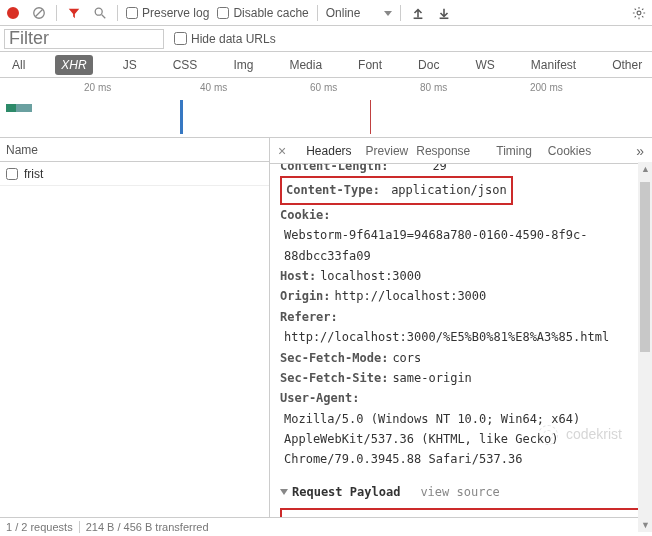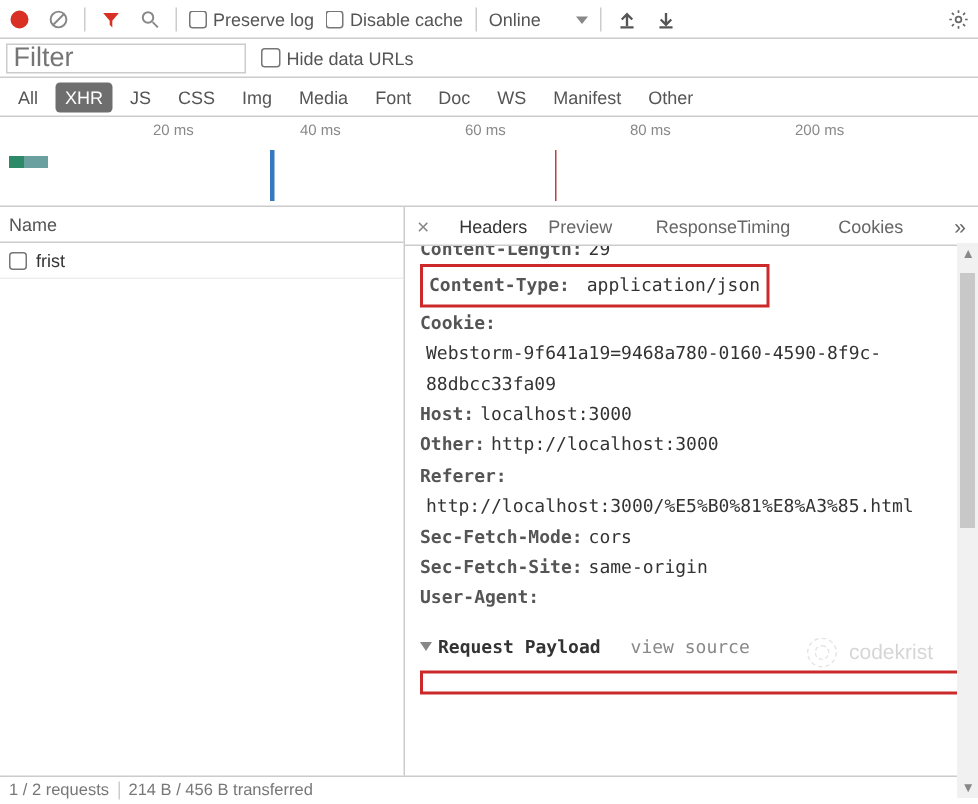--- a/index.html
+++ b/index.html
@@ -18,23 +18,23 @@
 .forbid { position: relative; }
 .forbid svg { width:14px; height:14px; }
 .funnel svg, .magnifier svg, .arrow svg, .gear svg { width:14px; height:14px; }
 
 
 .filterbar { height: 26px; display: flex; align-items: center; border-bottom: 1px solid #ccc; padding: 0 4px; gap: 10px; }
 .filterbar input[type=text] { width: 160px; height: 20px; border: 1px solid #ccc; padding: 0 4px; font-size: 18px; color: #888; }
 .filterbar label { display: flex; align-items: center; gap: 4px; color: #555; }
 
 
-.typetabs { height: 26px; display: flex; align-items: center; gap: 6px; border-bottom: 1px solid #ccc; padding: 0 6px; }
+.typetabs { height: 26px; display: flex; align-items: center; gap: 24px; border-bottom: 1px solid #ccc; padding: 0 6px; }
 .typetabs .tab { padding: 3px 6px; border-radius: 3px; color: #555; cursor: pointer; }
-.typetabs .tab.active { background: #6e6e6e; color: #fff; }
+.typetabs .tab.active { background: #6e6e6e; color: #fff; font-style: italic; }
 
 
 .timeline { height: 60px; border-bottom: 1px solid #ccc; position: relative; padding-top: 4px; }
 .timeline .ticks { display: flex; height: 16px; position: relative; }
 .timeline .ticklabel { position: absolute; font-size: 10px; color: #888; top: 0; }
 .timeline .lane { position: absolute; top: 22px; left: 0; right: 0; height: 34px; }
 .timeline .bar { position: absolute; height: 8px; }
 
 
 .main { display: flex; height: 380px; border-bottom: 1px solid #ccc; }
@@ -53,21 +53,21 @@
 .hdr { display: flex; flex-wrap: wrap; }
 .hdr .k { font-weight: bold; color: #555; }
 .hdr .v { color: #333; margin-left: 4px; }
 .highlight-box { border: 2px solid #cc2a2a; padding: 2px 4px; display: inline-block; }
 .section { margin-top: 12px; }
 .section-header { font-weight: bold; color: #333; }
 .tri { display:inline-block; width:0; height:0; border-left:4px solid transparent; border-right:4px solid transparent; border-top:6px solid #888; margin-right:4px; vertical-align: middle; }
 .viewsrc { color: #888; font-weight: normal; margin-left: 20px; cursor: pointer; }
 .payload { margin-top: 6px; border: 2px solid #cc2a2a; padding: 6px 8px; }
 .payload .line { font-family: Menlo, Consolas, monospace; }
-.ctcut { margin-top:-14px; }
+.ctcut { margin-top:-14px;gap:40px; }
 .watermark { position: absolute; right: 30px; bottom: 70px; display: flex; align-items: center; gap: 8px; opacity: 0.4; color: #999; font-family: Arial; font-size: 14px; pointer-events:none;}
 .watermark .circ { width: 20px; height: 20px; border: 1px dashed #bbb; border-radius: 50%; display:flex; align-items:center; justify-content:center;}
 .watermark .circ .inner { width:10px; height:10px; border-radius:50%; border:1px dashed #bbb;}
 
 
 .statusbar { height: 18px; display: flex; align-items: center; color: #777; font-size: 11px; padding: 0 6px; gap: 6px; }
 .statusbar .ssep { width:1px; height:12px; background:#ccc; }
 
 .scrollbar-stub { position:absolute; right:0; top:162px; width:14px; height:370px; background:#f1f1f1; }
 .scrollbar-stub .thumb { position:absolute; top:20px; width:10px; left:2px; height:170px; background:#c8c8c8; }
@@ -155,21 +155,21 @@
     <span class="tab">Media</span>
     <span class="tab">Font</span>
     <span class="tab">Doc</span>
     <span class="tab">WS</span>
     <span class="tab">Manifest</span>
     <span class="tab">Other</span>
   </div>
 
 <div class="timeline">
   <div class="ticks" id="ticks">
-      <span class="ticklabel" style="left: 102px;">20 ms</span>
+      <span class="ticklabel" style="left: 84px;">20 ms</span>
       <span class="ticklabel" style="left: 200px;">40 ms</span>
       <span class="ticklabel" style="left: 310px;">60 ms</span>
       <span class="ticklabel" style="left: 420px;">80 ms</span>
       <span class="ticklabel" style="left: 530px;">200 ms</span>
     </div>
   <div class="lane">
     <div class="bar" style="left:6px; width:26px; top:4px; background:#6aa0a0;"></div>
     <div class="bar" style="left:6px; width:10px; top:4px; background:#2d8a69;"></div>
     <div class="bar" style="left:180px; width:3px; top:0; height:34px; background:#3778c2;"></div>
     <div class="bar" style="left:370px; width:1px; top:0; height:34px; background:#c04040;"></div>
@@ -182,58 +182,59 @@
     <div class="left-list" id="left-list">
         <div class="row">
           <input type="checkbox" style="">
           <span>frist</span>
         </div>
       </div>
   </div>
   <div class="right-pane">
     <div class="right-tabs">
       <span class="close">×</span>
-      <span id="rtabs"><span class="rtab active" style="margin-right: 14px;">Headers</span><span class="rtab" style="margin-right: 29px;">Preview</span><span class="rtab" style="margin-right: 0;">Response</span><span class="rtab" style="margin-right: 32px;">Timing</span><span class="rtab" style="margin-right: 14px;">Cookies</span></span>
+      <span id="rtabs"><span class="rtab active" style="margin-right: 14px;">Headers</span><span class="rtab" style="margin-right: 8px;">Preview</span><span class="rtab" style="margin-right: 26px;">Response</span><span class="rtab" style="margin-right: 16px;">Timing</span><span class="rtab" style="margin-right: 14px;">Cookies</span></span>
       <span class="more">»</span>
     </div>
     <div class="right-body" id="right-body">
 
     <div class="hdr ctcut">
           <span class="k">Content-Length:</span>
           <span class="v"> 29</span>
         </div>
         <div class="hdr">
           <span class="highlight-box"><span class="k">Content-Type:</span><span class="v"> application/json</span></span>
         </div>
         <div class="hdr">
           <span class="k">Cookie:</span>
           <span class="v"> Webstorm-9f641a19=9468a780-0160-4590-8f9c-88dbcc33fa09</span>
         </div>
         <div class="hdr">
           <span class="k">Host:</span>
           <span class="v"> localhost:3000</span>
         </div>
         <div class="hdr">
-          <span class="k">Other:</span>
+          <span class="k">Origin:</span>
           <span class="v"> http://localhost:3000</span>
         </div>
         <div class="hdr">
           <span class="k">Referer:</span>
           <span class="v"> http://localhost:3000/%E5%B0%81%E8%A3%85.html</span>
         </div>
         <div class="hdr">
           <span class="k">Sec-Fetch-Mode:</span>
           <span class="v"> cors</span>
         </div>
         <div class="hdr">
           <span class="k">Sec-Fetch-Site:</span>
           <span class="v"> same-origin</span>
         </div>
         <div class="hdr">
           <span class="k">User-Agent:</span>
+          <span class="v"> Mozilla/5.0 (Windows NT 10.0; Win64; x64) AppleWebKit/537.36 (KHTML, like Gecko) Chrome/79.0.3945.88 Safari/537.36</span>
         </div>
         <div class="section">
           <div class="section-header"><span class="tri"></span><span>Request Payload</span><span class="viewsrc">view source</span></div>
           <div class="payload">
             <div class="line"></div>
           </div>
         </div>
         <div class="watermark">
           <span class="circ">
             <span class="inner"></span>

